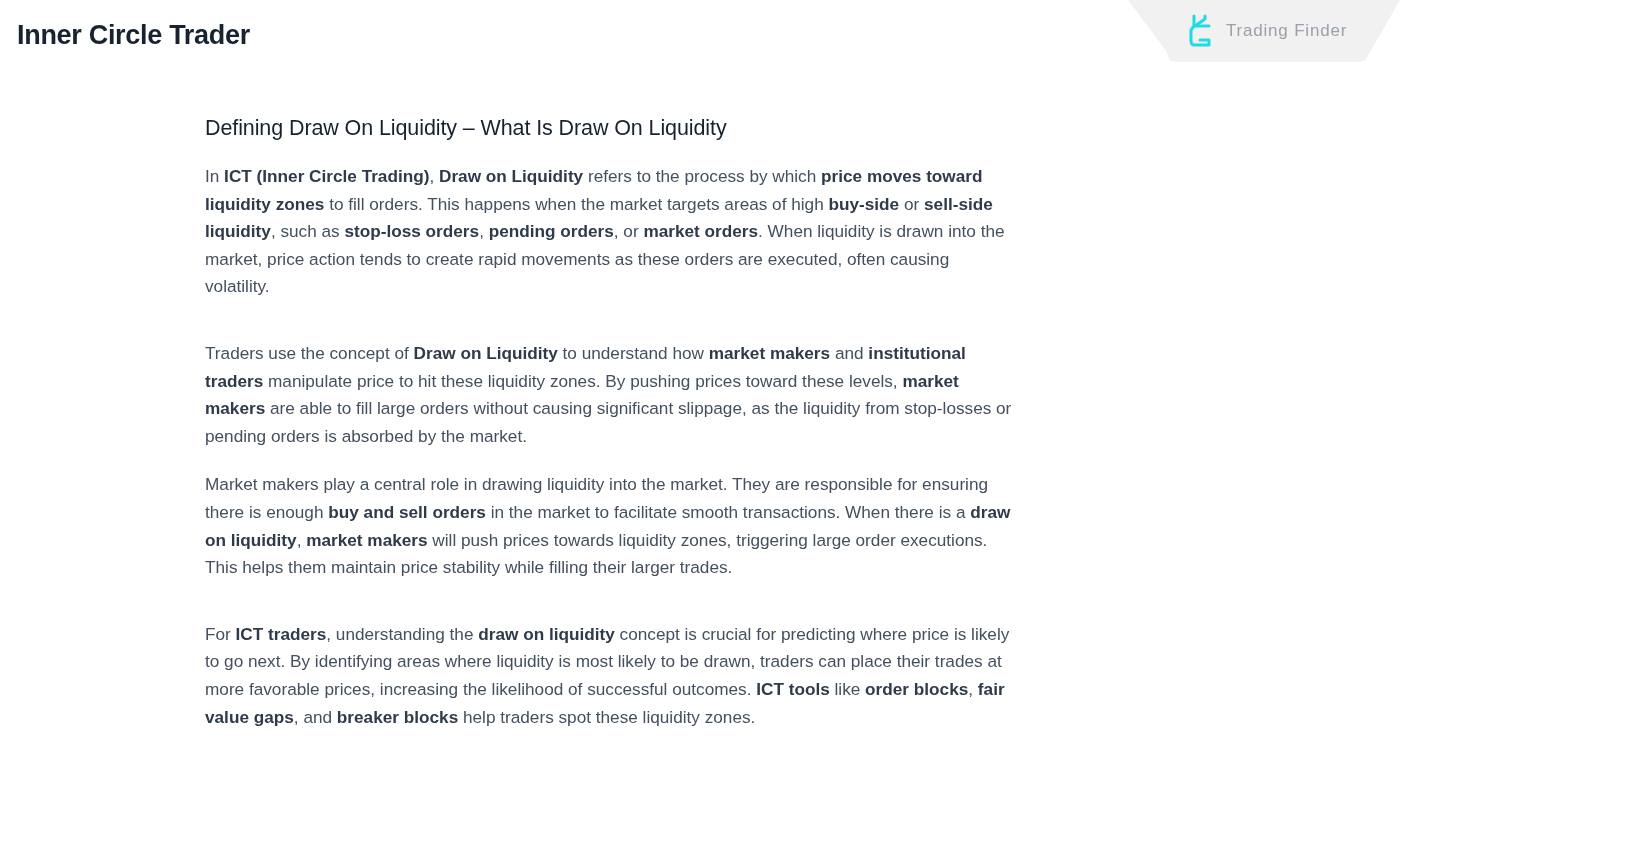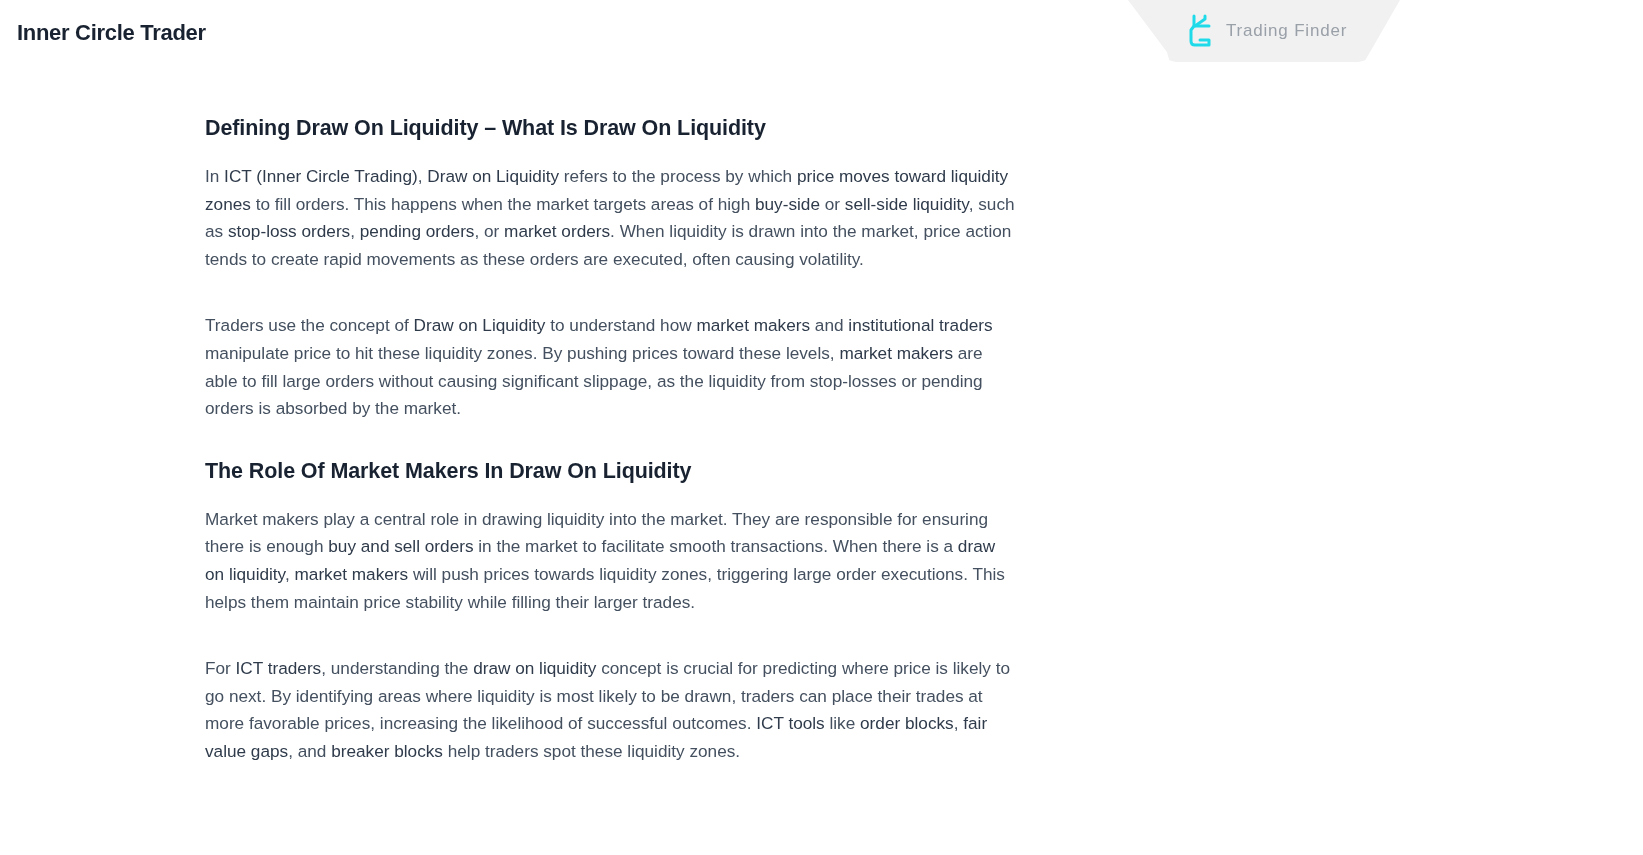--- a/index.html
+++ b/index.html
@@ -17,21 +17,21 @@
     background:#ffffff;
     font-family:"Liberation Sans","DejaVu Sans",sans-serif;
     position:relative;
     overflow:hidden;
     color:var(--body);
   }
   .site-title{
     position:absolute;
     left:17px;top:20px;
     margin:0;
-    font-size:22px;
+    font-size:27px;
     font-weight:800;
     letter-spacing:-0.3px;
     color:var(--heading);
   }
   .tf-badge{
     position:absolute;
     left:1128px;top:0;
     width:272px;height:62px;
     background:var(--badge-bg);
     clip-path:polygon(0 0, 100% 0, 89% 84%, 87.2% 97%, 84.8% 100%, 17.6% 100%, 15.2% 97%, 14.3% 84%);
@@ -61,38 +61,38 @@
     font-size:28px;
     line-height:36px;
     font-weight:800;
     letter-spacing:-0.2px;
     color:var(--heading);
   }
   .section-heading{
     margin:26px 0 0 0;
     font-size:21.5px;
     line-height:28px;
-    font-weight:700;
+    font-weight:400;
     letter-spacing:-0.1px;
     color:var(--heading);
   }
   .section + .section .section-heading{
     margin-top:34px;
   }
   .section p{
     margin:21px 0 0 0;
     font-size:17.2px;
     line-height:27.6px;
     color:var(--body);
   }
   .section p + p{
     margin-top:39px;
   }
   .section p strong{
-    font-weight:400;
+    font-weight:700;
     color:var(--strong);
   }
 </style>
 </head>
 <body>
 
 <header>
   <h1 class="site-title">Inner Circle Trader</h1>
 
   <div class="tf-badge">
@@ -109,18 +109,17 @@
 </header>
 
 <main class="article">
   <div id="article-sections">
       <section class="section">
         <h3 class="section-heading">Defining Draw On Liquidity – What Is Draw On Liquidity</h3>
         <p><span>In </span><strong>ICT (Inner Circle Trading)</strong><span>, </span><strong>Draw on Liquidity</strong><span> refers to the process by which </span><strong>price moves toward liquidity zones</strong><span> to fill orders. This happens when the market targets areas of high </span><strong>buy-side</strong><span> or </span><strong>sell-side liquidity</strong><span>, such as </span><strong>stop-loss orders</strong><span>, </span><strong>pending orders</strong><span>, or </span><strong>market orders</strong><span>. When liquidity is drawn into the market, price action tends to create rapid movements as these orders are executed, often causing volatility.</span></p>
         <p><span>Traders use the concept of </span><strong>Draw on Liquidity</strong><span> to understand how </span><strong>market makers</strong><span> and </span><strong>institutional traders</strong><span> manipulate price to hit these liquidity zones. By pushing prices toward these levels, </span><strong>market makers</strong><span> are able to fill large orders without causing significant slippage, as the liquidity from stop-losses or pending orders is absorbed by the market.</span></p>
       </section>
       <section class="section">
-        <h3 class="section-heading">The Role Of Market Makers In Draw On Liquidity</h3>
         <p><span>Market makers play a central role in drawing liquidity into the market. They are responsible for ensuring there is enough </span><strong>buy and sell orders</strong><span> in the market to facilitate smooth transactions. When there is a </span><strong>draw on liquidity</strong><span>, </span><strong>market makers</strong><span> will push prices towards liquidity zones, triggering large order executions. This helps them maintain price stability while filling their larger trades.</span></p>
         <p><span>For </span><strong>ICT traders</strong><span>, understanding the </span><strong>draw on liquidity</strong><span> concept is crucial for predicting where price is likely to go next. By identifying areas where liquidity is most likely to be drawn, traders can place their trades at more favorable prices, increasing the likelihood of successful outcomes. </span><strong>ICT tools</strong><span> like </span><strong>order blocks</strong><span>, </span><strong>fair value gaps</strong><span>, and </span><strong>breaker blocks</strong><span> help traders spot these liquidity zones.</span></p>
       </section>
     </div>
 </main>
 
 </body></html>

